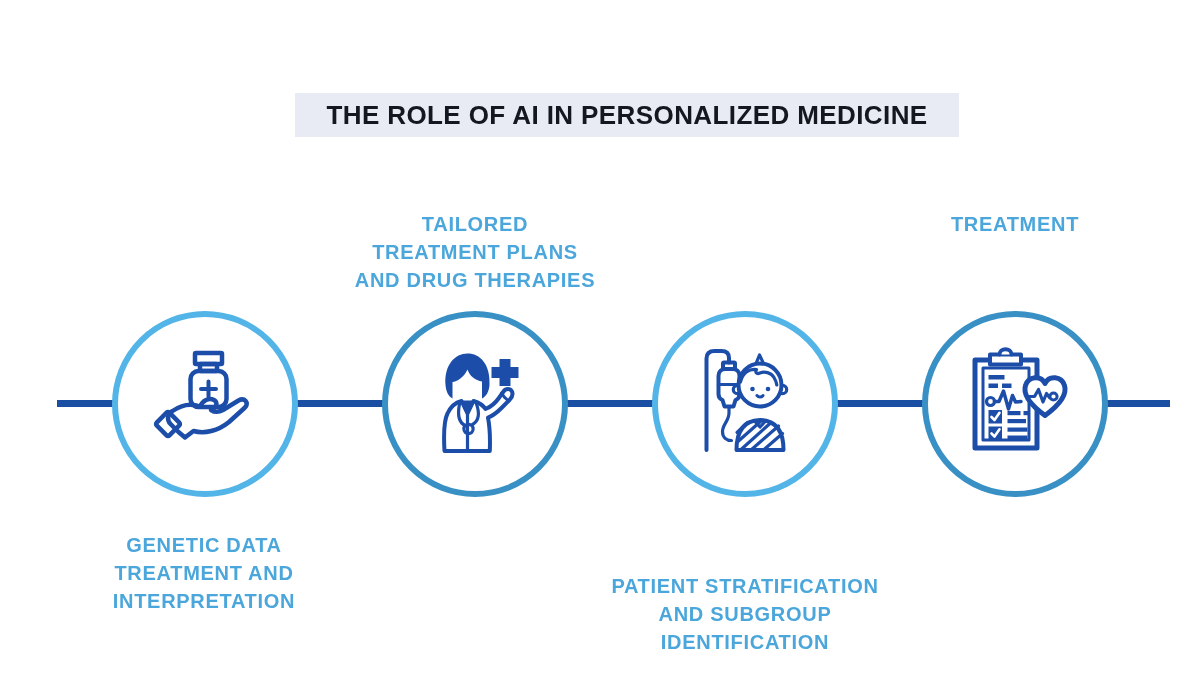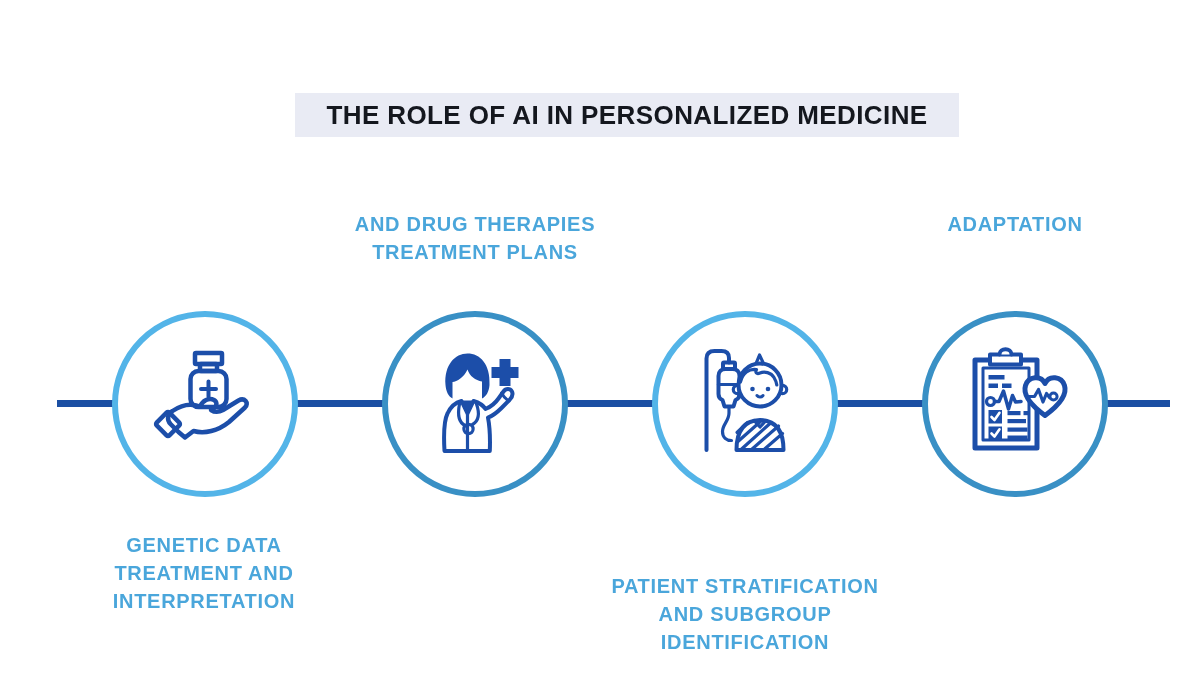--- a/index.html
+++ b/index.html
@@ -150,27 +150,28 @@
     </span>
   </div>
 
   <div class="step-label below l1">
     <span>GENETIC DATA</span>
     <span>TREATMENT AND</span>
     <span>INTERPRETATION</span>
   </div>
 
   <div class="step-label above l2">
+    <span>TAILORED</span>
+    <span>TREATMENT PLANS</span>
     <span>AND DRUG THERAPIES</span>
-    <span>TREATMENT PLANS</span>
   </div>
 
   <div class="step-label below l3">
     <span>PATIENT STRATIFICATION</span>
     <span>AND SUBGROUP</span>
     <span>IDENTIFICATION</span>
   </div>
 
   <div class="step-label above l4">
-    <span>ADAPTATION</span>
+    <span>TREATMENT</span>
   </div>
 
 </div>
 
 </body></html>

